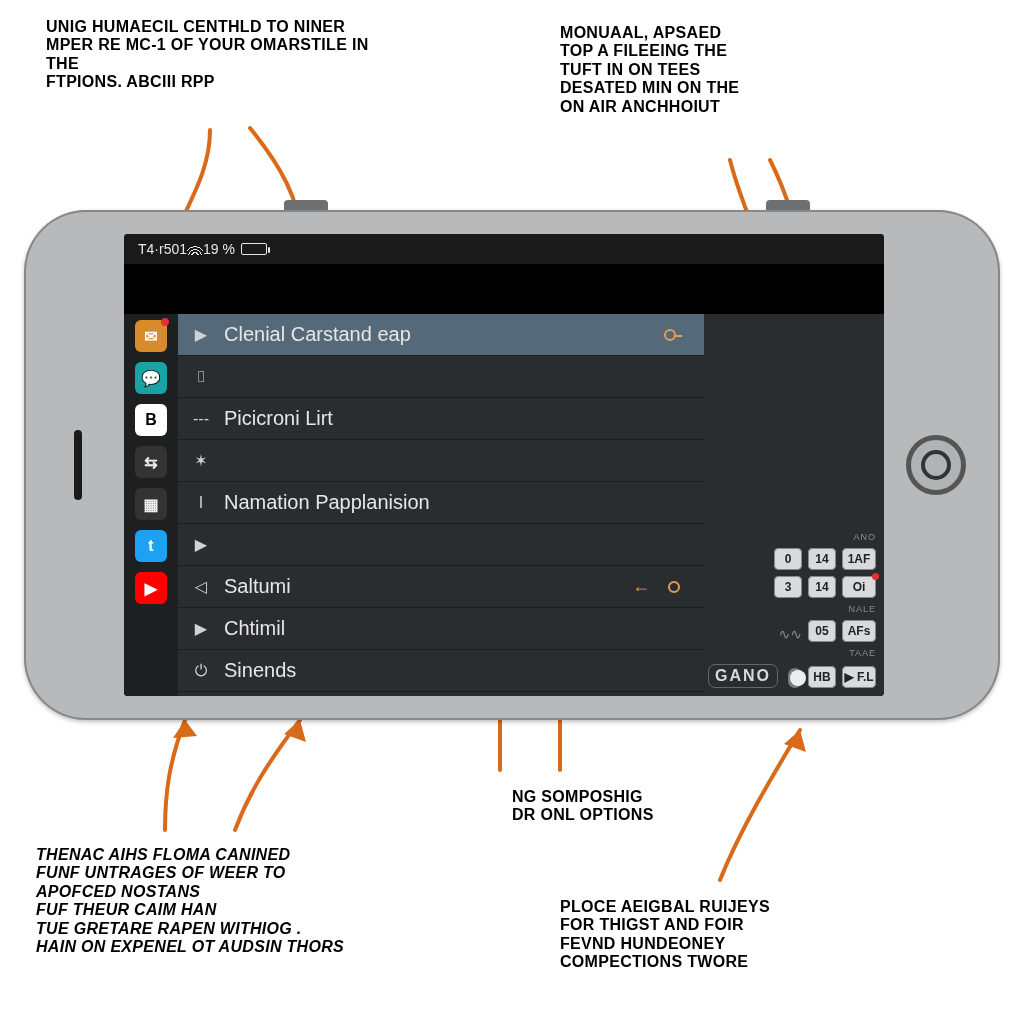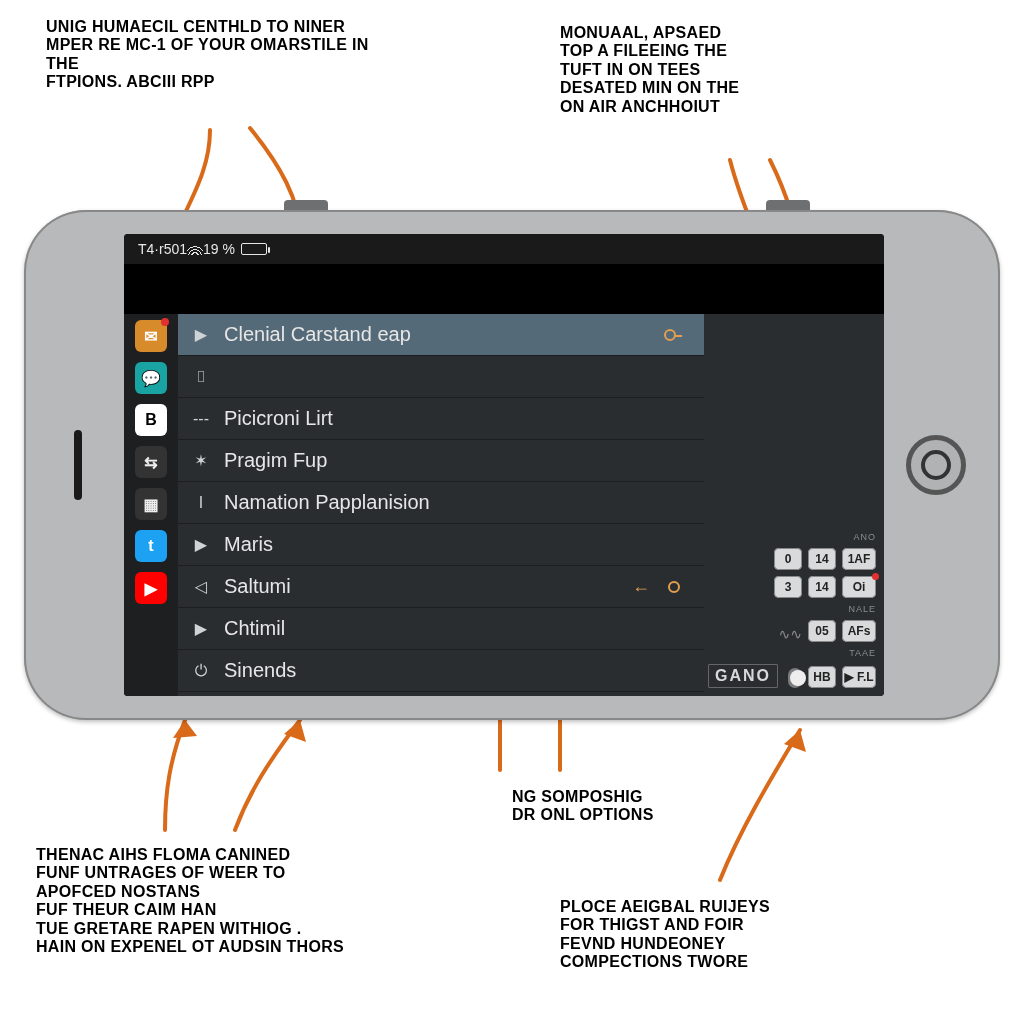--- a/index.html
+++ b/index.html
@@ -197,41 +197,41 @@
     display:flex;align-items:center;justify-content:center;
     font-size:12px; font-weight:600;
     box-shadow:inset 0 0 0 1px #888;
   }
   .chip.sq{min-width:34px;}
   .tinylabel{font-size:9px;color:#8a8d90;letter-spacing:1px;}
   .tog{
     width:38px;height:20px;background:#7a7c7e;border-radius:10px;position:relative;
   }
   .tog::after{content:"";position:absolute;left:2px;top:2px;width:16px;height:16px;background:#eee;border-radius:50%;}
-  .gano{ font-size:16px; letter-spacing:2px; color:#d6d8da; font-weight:600; margin-right:4px; border:1px solid #666; padding:2px 6px; border-radius:1px;}
+  .gano{ font-size:16px; letter-spacing:2px; color:#d6d8da; font-weight:600; margin-right:4px; border:1px solid #666; padding:2px 6px; border-radius:7px;}
   .wave{ font-size:14px; color:#888; }
 </style>
 </head>
 <body>
 
 <div class="callout" style="left:46px; top:18px; max-width:460px;">UNIG HUMAECIL CENTHLD TO NINER
 MPER RE MC-1 OF YOUR OMARSTILE IN
 THE
 FTPIONS. ABCIII RPP</div>
 
 <div class="callout" style="left:560px; top:24px; max-width:360px;">MONUAAL, APSAED
 TOP A FILEEING THE
 TUFT IN ON TEES
 DESATED MIN ON THE
 ON AIR ANCHHOIUT</div>
 
 <div class="callout" style="left:512px; top:788px; max-width:220px;">NG SOMPOSHIG
 DR ONL OPTIONS</div>
 
-<div class="callout" style="left:36px; top:846px; max-width:420px;">THENAC AIHS FLOMA CANINED
+<div class="callout" style="left:36px; top:846px; max-width:420px;font-style:italic;">THENAC AIHS FLOMA CANINED
 FUNF UNTRAGES OF WEER TO
 APOFCED NOSTANS
 FUF THEUR  CAIM HAN
 TUE GRETARE RAPEN  WITHIOG .
 HAIN ON EXPENEL OT AUDSIN THORS</div>
 
 <div class="callout" style="left:560px; top:898px; max-width:380px;">PLOCE AEIGBAL RUIJEYS
 FOR THIGST AND FOIR
 FEVND HUNDEONEY
 COMPECTIONS TWORE</div>
@@ -304,29 +304,27 @@
         </div>
         <div class="row">
           <span class="ricon">⌷</span>
         </div>
         <div class="row">
           <span class="ricon">---</span>
           <span class="rtext">Picicroni Lirt</span>
         </div>
         <div class="row">
           <span class="ricon">✶</span>
-          <span class="rtext">Pragim Fup</span>
         </div>
         <div class="row">
           <span class="ricon">I</span>
           <span class="rtext">Namation Papplanision</span>
         </div>
         <div class="row">
           <span class="ricon">▶</span>
-          <span class="rtext">Maris</span>
         </div>
         <div class="row">
           <span class="ricon">◁</span>
           <span class="rtext">Saltumi</span>
           <span class="arrow-in">←</span>
           <span class="dotcircle"></span>
           <span style="width:10px"></span>
         </div>
         <div class="row">
           <span class="ricon">▶</span>

